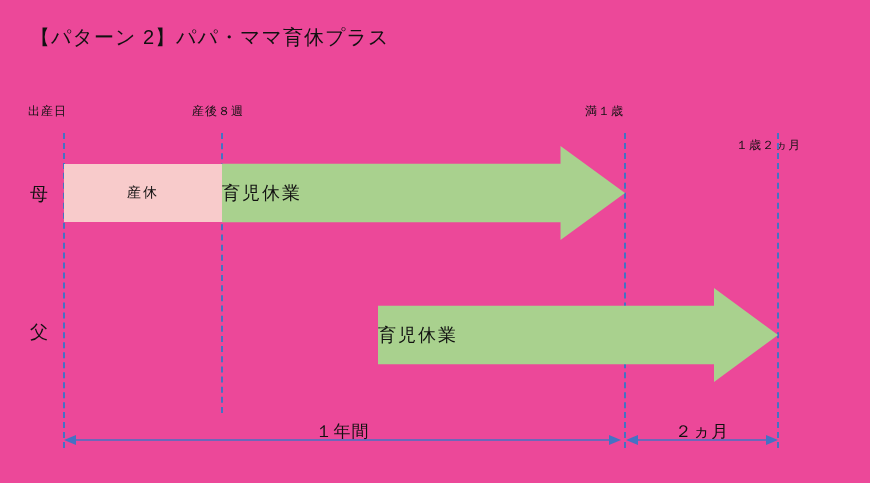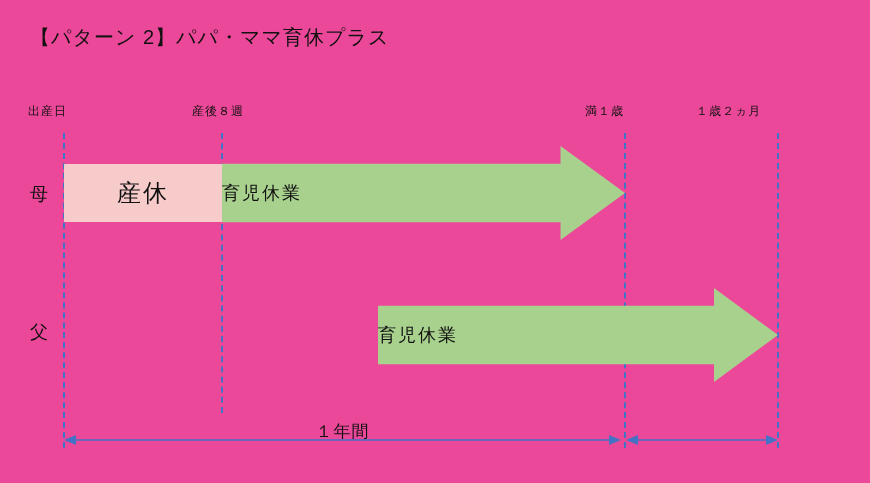--- a/index.html
+++ b/index.html
@@ -25,21 +25,21 @@
   }
   .row-label{
     position:absolute;left:30px;
     font-size:18px;
   }
   .pink-box{
     position:absolute;left:64px;top:164px;
     width:158px;height:58px;
     background:#F8CBCB;
     display:flex;align-items:center;justify-content:center;
-    font-size:24px;letter-spacing:2px;
+    font-size:14px;letter-spacing:2px;
   }
   .green-arrow{
     position:absolute;
     background:#A9D18E;
     clip-path:polygon(0 19%,84% 19%,84% 0,100% 50%,84% 100%,84% 81%,0 81%);
     display:flex;align-items:center;justify-content:flex-start;
     font-size:18px;letter-spacing:2px;
   }
   .green-arrow.mother{left:222px;top:146px;width:403px;height:94px;}
   .green-arrow.father{left:378px;top:288px;width:400px;height:94px;}
@@ -56,41 +56,42 @@
 </head>
 <body>
 
 <div class="canvas">
 
   <div class="title">【パターン 2】パパ・ママ育休プラス</div>
 
   <div class="milestone-label" style="left:28px;">出産日</div>
   <div class="milestone-label" style="left:192px;">産後８週</div>
   <div class="milestone-label" style="left:585px;">満１歳</div>
-  <div class="milestone-label" style="left:696px;">１歳２ヵ月</div>
+  <div class="milestone-label" style="left:736px;margin-top:34px;">１歳２ヵ月</div>
 
   <div class="dashed-line" style="left:63px;top:133px;height:315px;"></div>
   <div class="dashed-line" style="left:221px;top:133px;height:280px;"></div>
   <div class="dashed-line" style="left:624px;top:133px;height:315px;"></div>
   <div class="dashed-line" style="left:777px;top:133px;height:315px;"></div>
 
   <div class="row-label" style="top:182px;">母</div>
   <div class="pink-box">
     <span>産休</span>
   </div>
   <div class="green-arrow mother">
     <span>育児休業</span>
   </div>
 
   <div class="row-label" style="top:320px;">父</div>
   <div class="green-arrow father">
     <span>育児休業</span>
   </div>
 
   <div class="duration-label one-year">１年間</div>
+  <div class="duration-label two-months">２ヵ月</div>
 
   <div class="measure-arrow one-year">
     <svg width="557" height="16">
       <line x1="9" y1="8" x2="548" y2="8" stroke="#4472C4" stroke-width="1.6"></line>
       <polygon points="0,8 12,3 12,13" fill="#4472C4"></polygon>
       <polygon points="557,8 545,3 545,13" fill="#4472C4"></polygon>
     </svg>
   </div>
   <div class="measure-arrow two-months">
     <svg width="152" height="16">

